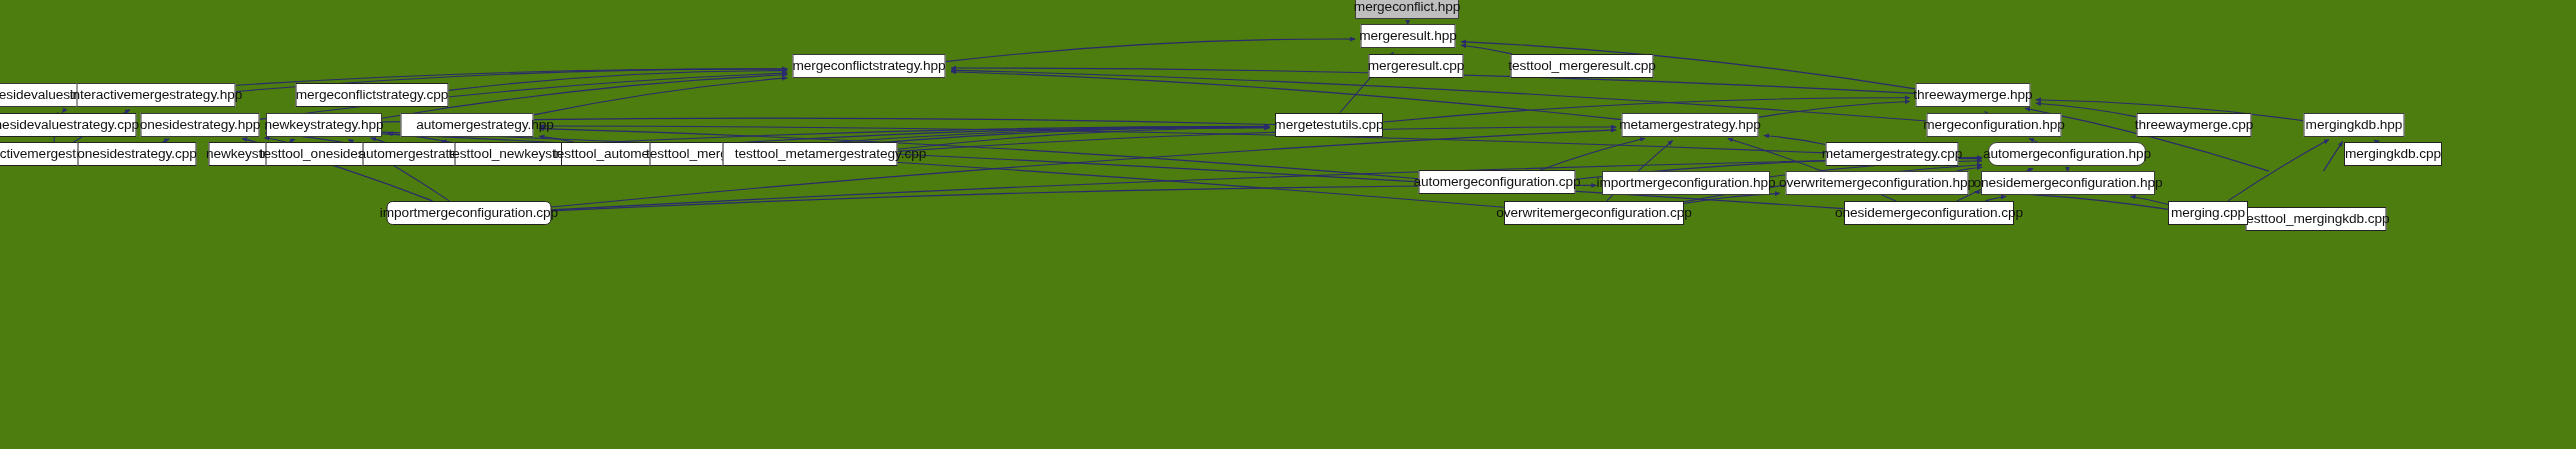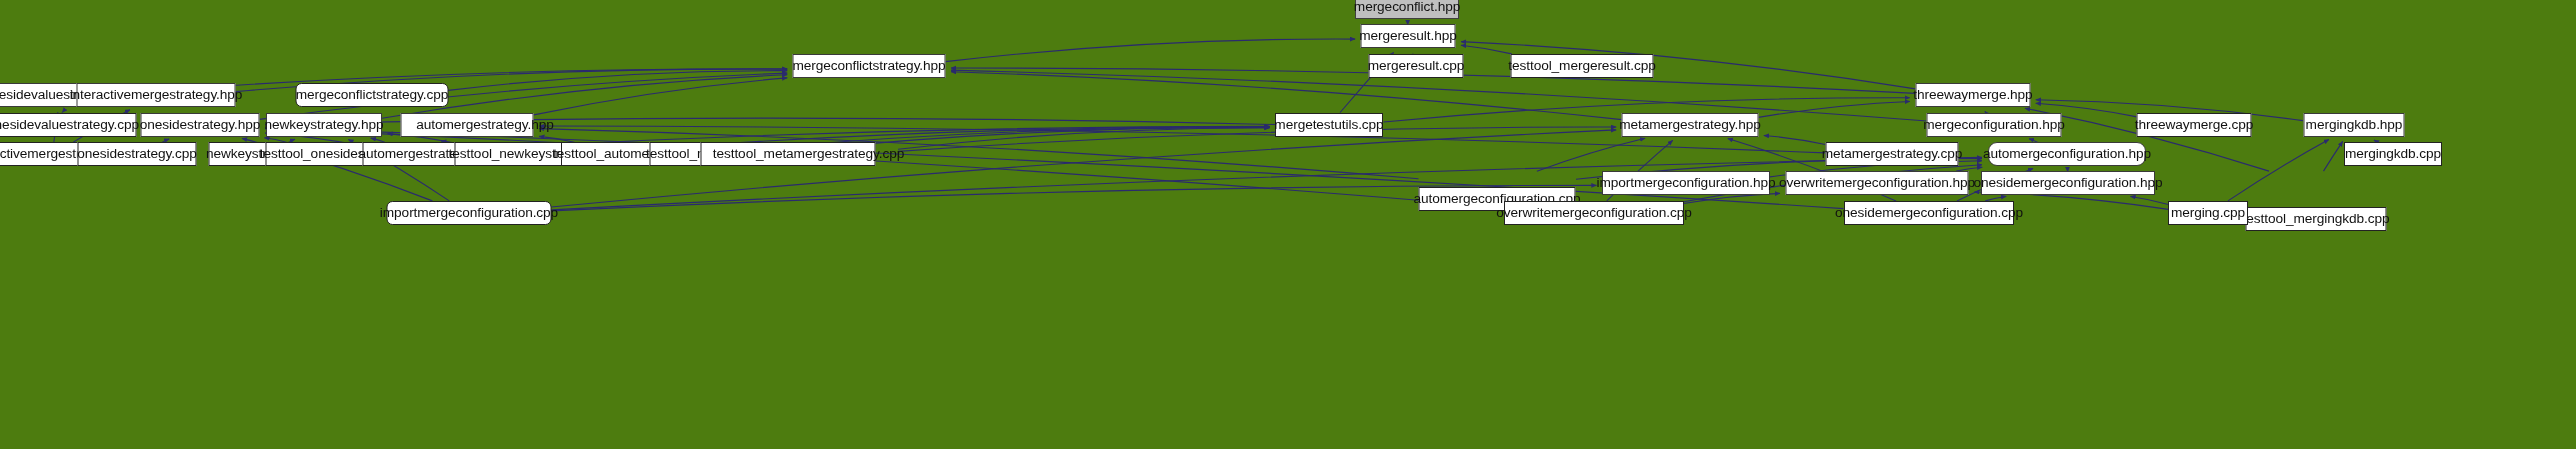--- a/index.html
+++ b/index.html
@@ -141,21 +141,21 @@
       </div>
       <div class="node hdr" style="left: 869px; top: 66px; width: 153px;">
         <span>mergeconflictstrategy.hpp</span>
       </div>
       <div class="node hdr" style="left: 60px; top: 95px; width: 151px;">
         <span>onesidevaluestrategy.hpp</span>
       </div>
       <div class="node hdr" style="left: 156px; top: 95px; width: 159px;">
         <span>interactivemergestrategy.hpp</span>
       </div>
-      <div class="node" style="left: 372px; top: 95px; width: 153px; border-radius: 6px;">
+      <div class="node" style="left: 372px; top: 95px; width: 153px;">
         <span>mergeconflictstrategy.cpp</span>
       </div>
       <div class="node hdr" style="left: 1973px; top: 95px; width: 115px;">
         <span>threewaymerge.hpp</span>
       </div>
       <div class="node" style="left: 63px; top: 125px; width: 147px;">
         <span>onesidevaluestrategy.cpp</span>
       </div>
       <div class="node hdr" style="left: 200px; top: 125px; width: 119px;">
         <span>onesidestrategy.hpp</span>
@@ -198,33 +198,33 @@
       </div>
       <div class="node" style="left: 533px; top: 154px; width: 157px;">
         <span>testtool_newkeystrategy.cpp</span>
       </div>
       <div class="node" style="left: 647px; top: 154px; width: 172px;">
         <span>testtool_automergestrategy.cpp</span>
       </div>
       <div class="node" style="left: 721px; top: 154px; width: 143px;">
         <span>testtool_mergecases.cpp</span>
       </div>
-      <div class="node" style="left: 788px; top: 154px; width: 175px; padding-left: 41px;">
+      <div class="node" style="left: 810px; top: 154px; width: 175px; padding-left: 41px;">
         <span>testtool_metamergestrategy.cpp</span>
       </div>
       <div class="node" style="left: 1892px; top: 154px; width: 133px;">
         <span>metamergestrategy.cpp</span>
       </div>
       <div class="node hdr" style="left: 2067px; top: 154px; width: 158px; border-radius: 9px;">
         <span>automergeconfiguration.hpp</span>
       </div>
       <div class="node" style="left: 2393px; top: 154px; width: 98px;">
         <span>mergingkdb.cpp</span>
       </div>
-      <div class="node" style="left: 1497px; top: 199px; width: 157px;">
+      <div class="node" style="left: 1497px; top: 182px; width: 157px;">
         <span>automergeconfiguration.cpp</span>
       </div>
       <div class="node hdr" style="left: 1686px; top: 183px; width: 168px;">
         <span>importmergeconfiguration.hpp</span>
       </div>
       <div class="node hdr" style="left: 1877px; top: 183px; width: 183px;">
         <span>overwritemergeconfiguration.hpp</span>
       </div>
       <div class="node hdr" style="left: 2068px; top: 183px; width: 174px;">
         <span>onesidemergeconfiguration.hpp</span>

